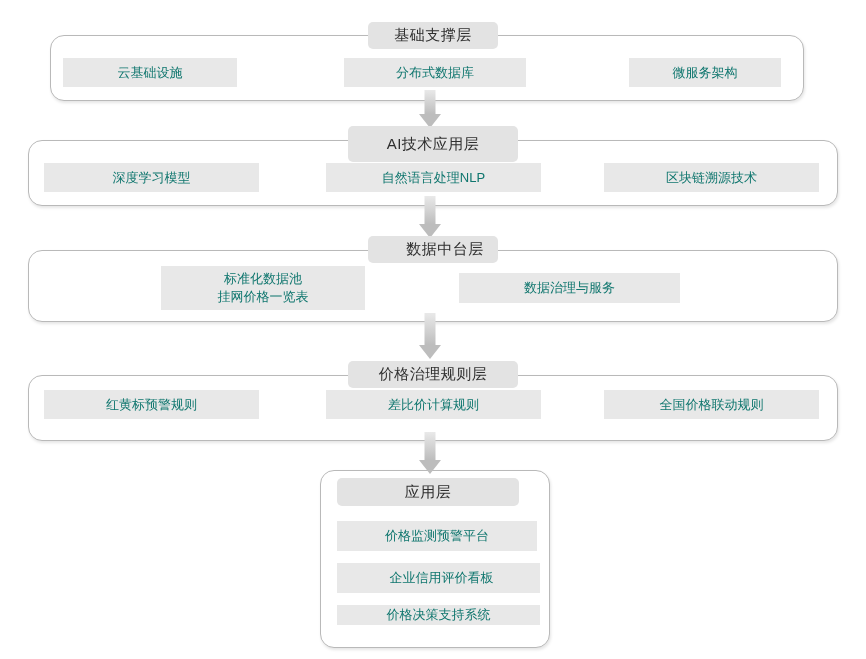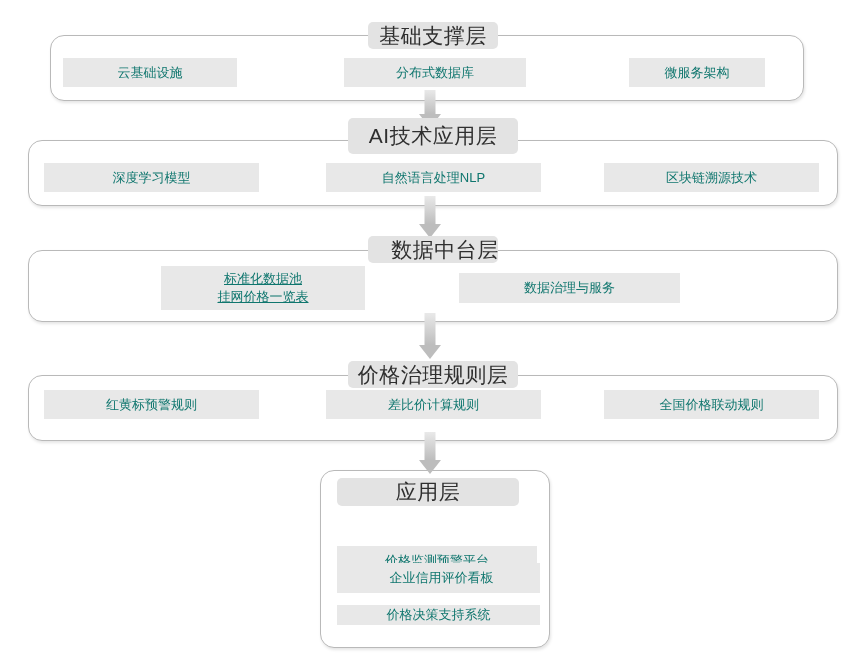--- a/index.html
+++ b/index.html
@@ -33,21 +33,21 @@
   
   .layer-title {
     position: absolute;
     box-sizing: border-box;
     display: flex;
     align-items: center;
     justify-content: center;
     background: #e3e3e3;
     border-radius: 5px;
     color: #2f2f2f;
-    font-size: 21px;
+    font-size: 15px;
     letter-spacing: 0.5px;
     white-space: nowrap;
     z-index: 5;
   }
 
   
   .item-box {
     position: absolute;
     box-sizing: border-box;
     display: flex;
@@ -90,41 +90,41 @@
 </style>
 </head>
 <body>
 
 <div id="canvas">
 
   <div class="layer-box" style="left:50px; top:35px; width:754px; height:66px;"></div>
   <div class="layer-title" style="left:368px; top:22px; width:130px; height:27px;">基础支撑层</div>
   <div class="item-box" style="left:63px; top:58px; width:174px; height:29px;">云基础设施</div>
   <div class="item-box" style="left:344px; top:58px; width:182px; height:29px;">分布式数据库</div>
-  <div class="item-box" style="left:629px; top:58px; width:136px; height:29px;">微服务架构</div>
+  <div class="item-box" style="left:629px; top:58px; width:152px; height:29px;">微服务架构</div>
 
   <div class="arrow" style="left:419px; top:90px; width:22px; height:38px;">
     <div class="shaft" style="height:24px;"></div>
     <div class="head"></div>
   </div>
 
   <div class="layer-box" style="left:28px; top:140px; width:810px; height:66px;"></div>
-  <div class="layer-title" style="left:348px; top:118px; width:170px; height:36px;">AI技术应用层</div>
+  <div class="layer-title" style="left:348px; top:126px; width:170px; height:36px;">AI技术应用层</div>
   <div class="item-box" style="left:44px; top:163px; width:215px; height:29px;">深度学习模型</div>
   <div class="item-box" style="left:604px; top:163px; width:215px; height:29px;">区块链溯源技术</div>
   <div class="item-box" style="left:326px; top:163px; width:215px; height:29px;">自然语言处理NLP</div>
 
   <div class="arrow" style="left:419px; top:196px; width:22px; height:42px;">
     <div class="shaft" style="height:28px;"></div>
     <div class="head"></div>
   </div>
 
   <div class="layer-box" style="left:28px; top:250px; width:810px; height:72px;"></div>
   <div class="layer-title" style="left:368px; top:236px; width:130px; height:27px;padding-left:24px;">数据中台层</div>
-  <div class="item-box two-line" style="left:161px; top:266px; width:204px; height:44px;text-decoration:underline;">标准化数据池
+  <div class="item-box two-line" style="left:161px; top:266px; width:204px; height:44px;">标准化数据池
 挂网价格一览表</div>
   <div class="item-box" style="left:459px; top:273px; width:221px; height:30px;">数据治理与服务</div>
 
   <div class="arrow" style="left:419px; top:313px; width:22px; height:46px;">
     <div class="shaft" style="height:32px;"></div>
     <div class="head"></div>
   </div>
 
   <div class="layer-box" style="left:28px; top:375px; width:810px; height:66px;"></div>
   <div class="layer-title" style="left:348px; top:361px; width:170px; height:27px;">价格治理规则层</div>
@@ -132,17 +132,17 @@
   <div class="item-box" style="left:326px; top:390px; width:215px; height:29px;">差比价计算规则</div>
   <div class="item-box" style="left:604px; top:390px; width:215px; height:29px;">全国价格联动规则</div>
 
   <div class="arrow" style="left:419px; top:432px; width:22px; height:42px;">
     <div class="shaft" style="height:28px;"></div>
     <div class="head"></div>
   </div>
 
   <div class="layer-box" style="left:320px; top:470px; width:230px; height:178px;"></div>
   <div class="layer-title" style="left:337px; top:478px; width:182px; height:28px;">应用层</div>
-  <div class="item-box" style="left:337px; top:521px; width:200px; height:30px;margin-top:25px;">价格监测预警平台</div>
+  <div class="item-box" style="left:337px; top:521px; width:200px; height:30px;">价格监测预警平台</div>
   <div class="item-box" style="left:337px; top:563px; width:203px; height:30px;padding-left:6px;">企业信用评价看板</div>
   <div class="item-box" style="left:337px; top:605px; width:203px; height:20px;">价格决策支持系统</div>
 
 </div>
 
 </body></html>

